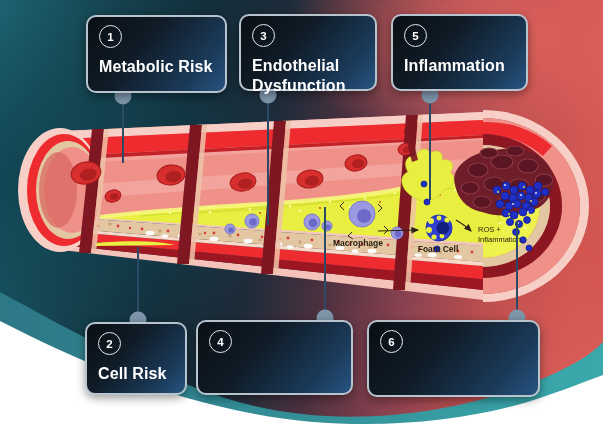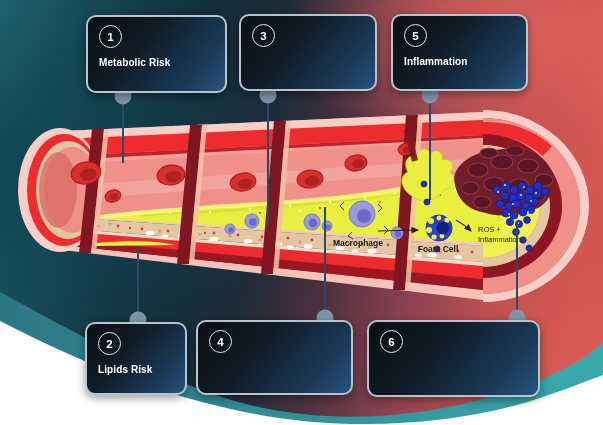--- a/index.html
+++ b/index.html
@@ -17,21 +17,21 @@
     position:absolute;z-index:5;box-sizing:border-box;
     background:linear-gradient(130deg,#0a0f15 0%,#0f1b26 38%,#1b3a59 78%,#265481 100%);
     border:2px solid #b7c4cd;border-radius:10px;
     padding:8px 11px;color:#fff;box-shadow:0 3px 10px rgba(0,0,0,.4);
   }
   .num{
     width:21px;height:21px;border:1.5px solid #e3eaee;border-radius:50%;
     display:flex;align-items:center;justify-content:center;
     font-size:11.5px;font-weight:700;margin-bottom:9px;
   }
-  .label{font-size:10px;font-weight:700;line-height:1.22;letter-spacing:.1px;}
+  .label{font-size:16px;font-weight:700;line-height:1.22;letter-spacing:.1px;}
   .c1{left:86px;top:15px;width:141px;height:78px;}
   .c3{left:239px;top:14px;width:138px;height:77px;}
   .c5{left:391px;top:14px;width:137px;height:77px;}
   .c2{left:85px;top:322px;width:102px;height:73px;}
   .c4{left:196px;top:320px;width:157px;height:75px;}
   .c6{left:367px;top:320px;width:173px;height:77px;}
 </style>
 </head>
 <body>
 
@@ -363,28 +363,29 @@
         <circle cx="517" cy="318" r="8.5"></circle>
   </g>
 </svg>
 
   <div class="card c1">
     <div class="num">1</div>
     <div class="label">Metabolic Risk</div>
   </div>
   <div class="card c3">
     <div class="num">3</div>
+    <div class="label">Endothelial Dysfunction</div>
   </div>
   <div class="card c5">
     <div class="num">5</div>
     <div class="label">Inflammation</div>
   </div>
   <div class="card c2">
     <div class="num">2</div>
-    <div class="label">Lipids Risk</div>
+    <div class="label">Cell Risk</div>
   </div>
   <div class="card c4">
     <div class="num">4</div>
   </div>
   <div class="card c6">
     <div class="num">6</div>
   </div>
 
 </div>
 

